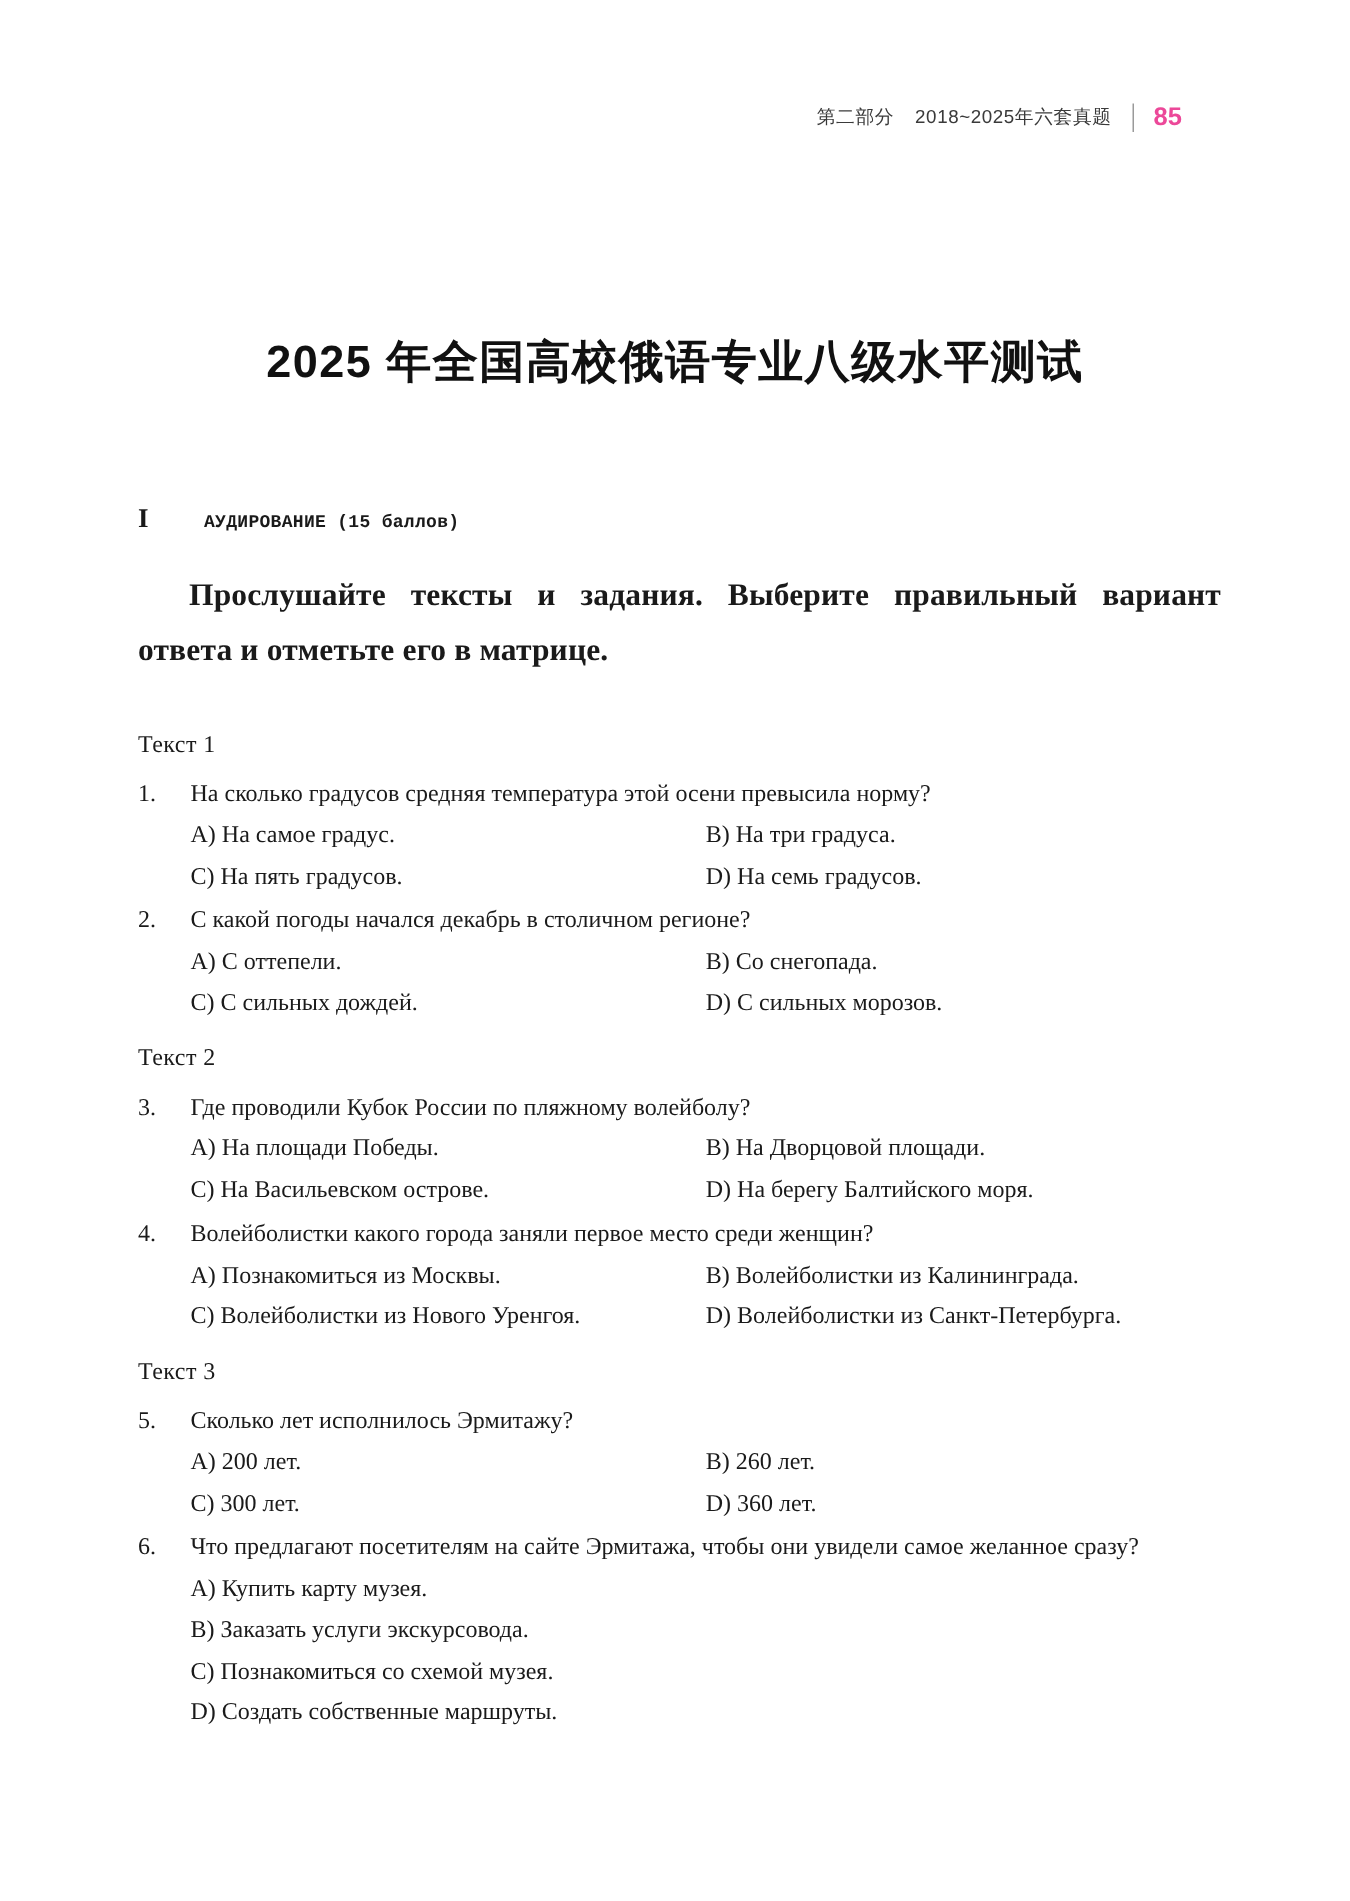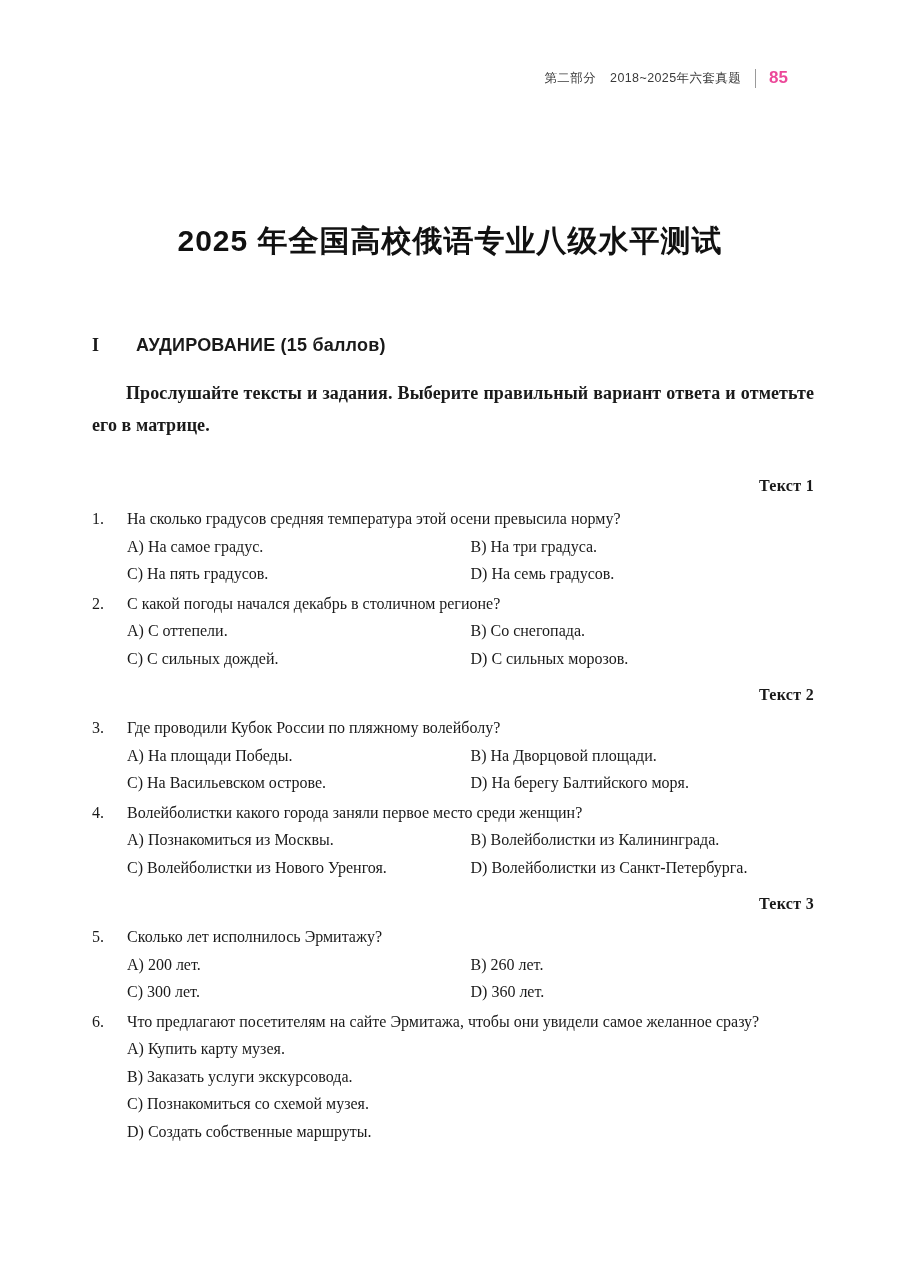--- a/index.html
+++ b/index.html
@@ -83,40 +83,40 @@
     margin-bottom: 22px;
   }
   .section-num {
     width: 44px;
     flex: 0 0 44px;
     font-size: 18px;
     font-weight: bold;
     font-family: "Liberation Serif", serif;
   }
   .section-title {
-    font-size: 18px;
-    font-weight: bold;
-    font-family: Liberation Sans, sans-serif;
+    font-size: 12px;
+    font-weight: bold;
+    font-family: Liberation Mono, monospace;
     letter-spacing: 0.2px;
   }
 
   .instruction {
-    font-size: 18px;
+    font-size: 21px;
     font-weight: bold;
     line-height: 1.75;
     text-indent: 34px;
     text-align: justify;
     margin-bottom: 36px;
     letter-spacing: 0.1px;
   }
 
   .text-label {
-    text-align: right;
-    font-size: 16px;
-    font-weight: bold;
+    text-align: left;
+    font-size: 16px;
+    font-weight: normal;
     margin: 14px 0 10px 0;
     letter-spacing: 0.3px;
   }
 
   .q {
     display: flex;
     align-items: flex-start;
     margin-top: 2px;
   }
   .q-num {

